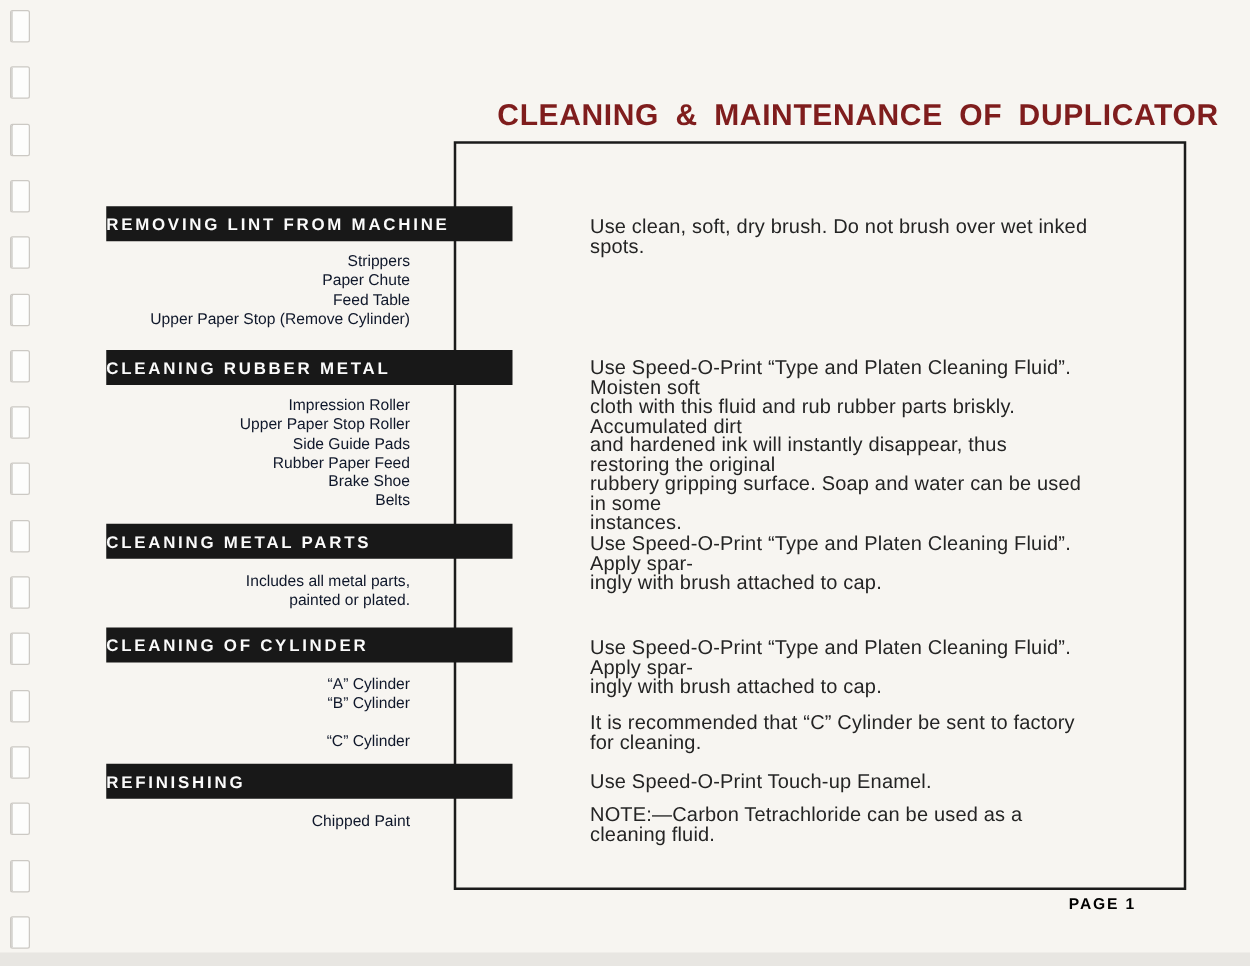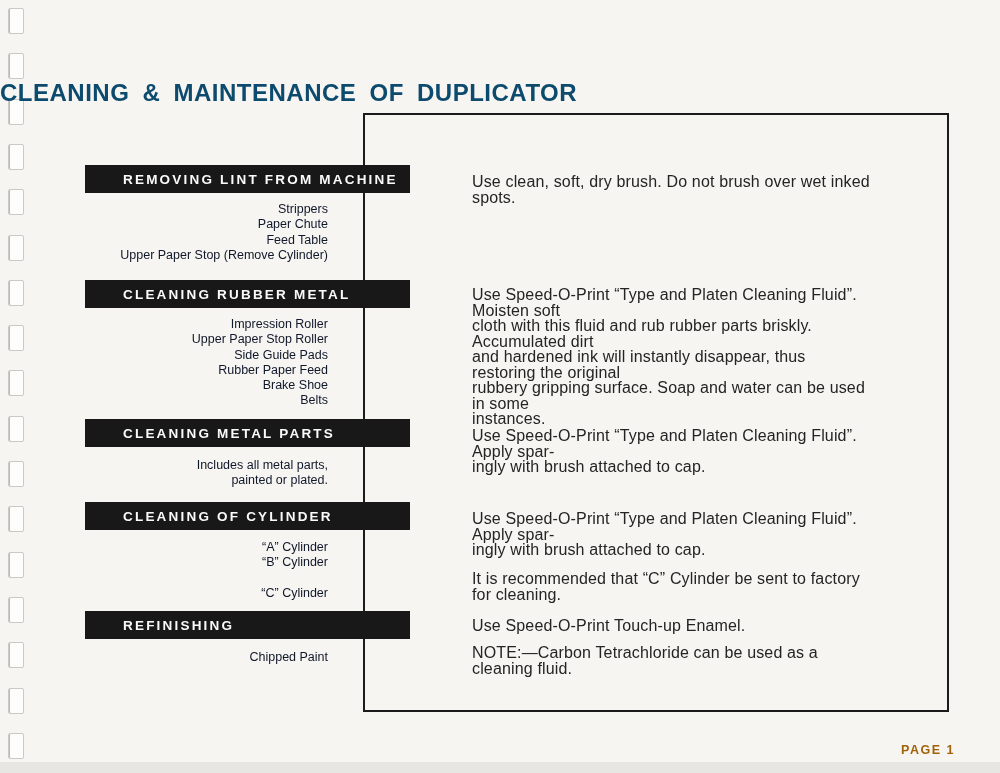--- a/index.html
+++ b/index.html
@@ -25,47 +25,46 @@
     background: #fdfdfc;
     border: 1px solid #ccc9c4;
     border-radius: 2px;
     box-shadow: inset 1px 0 0 #bdbab5;
   }
   .title {
     position: absolute;
     top: 63px;
     left: 0;
     width: 975px;
-    text-align: left;
+    text-align: right;
     font-size: 24px;
     font-weight: bold;
     letter-spacing: 0.5px;
     word-spacing: 6px;
-    color: #0c4a6e;
+    color: #7f1d1d;
     white-space: nowrap;
   }
   .content-box {
     position: absolute;
     left: 363px;
     top: 113px;
     width: 582px;
     height: 595px;
     border: 2px solid #1b1b1b;
     background: transparent;
   }
   .bar {
     position: absolute;
     left: 85px;
     width: 325px;
     height: 28px;
     background: #181818;
     color: #fafafa;
     display: flex;
     align-items: center;
-    padding-left: 38px;
     box-sizing: border-box;
     font-size: 13.5px;
     font-weight: bold;
     letter-spacing: 2.2px;
     white-space: nowrap;
   }
   .items {
     position: absolute;
     left: 85px;
     width: 243px;
@@ -83,26 +82,25 @@
     line-height: 15.5px;
     letter-spacing: 0.15px;
     color: #242424;
     white-space: pre-line;
   }
   .page-num {
     position: absolute;
     top: 716px;
     left: 855px;
     width: 100px;
-    text-align: right;
+    text-align: left;
     font-size: 12.5px;
     font-weight: bold;
     letter-spacing: 1.5px;
-    color: #a16207;
-    margin-top: 27px;
+    color: #000000;
   }
 </style>
 </head>
 <body>
 
 <div class="page">
 
   <div>
       <div class="hole" style="top: 8px;"></div>
       <div class="hole" style="top: 53.3px;"></div>

